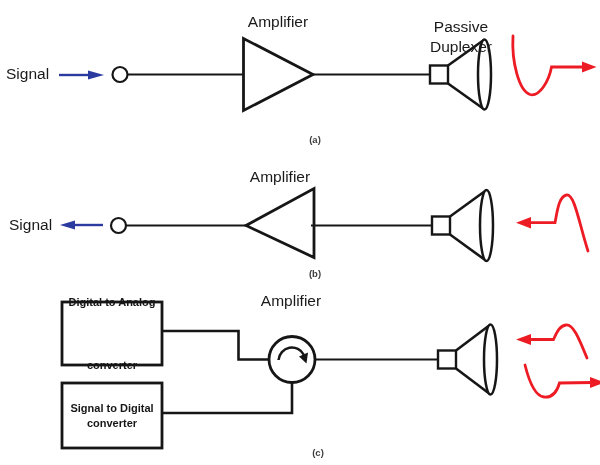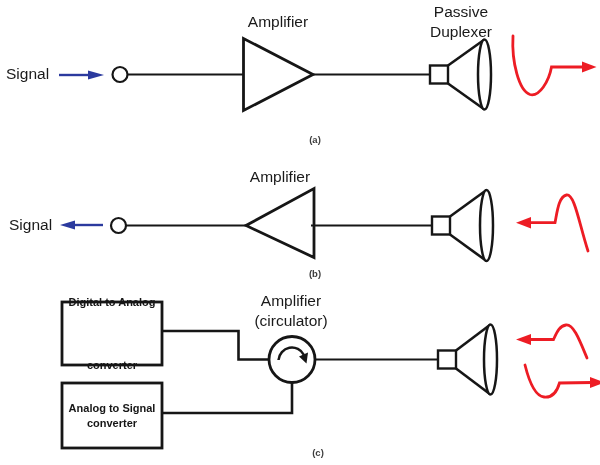--- a/index.html
+++ b/index.html
@@ -127,37 +127,36 @@
       </g>
       <g>
         <path class="red-line" d="M525,365 C528,377 534,396 544,397 C553,398 557.5,390 559.5,383 L592,382.5"></path>
         <polygon class="red-fill" points="590,377 604.5,382.5 590,388"></polygon>
       </g>
     </g>
   </svg>
 
   <div class="lbl" style="left:6px;top:64px;">Signal</div>
   <div class="lbl center" style="left:228px;top:12px;width:100px;">Amplifier</div>
-  <div class="lbl center" style="left:411px;top:2px;width:100px;">
+  <div class="lbl center" style="left:411px;top:17px;width:100px;">
     <span>Passive</span><br>
     <span>Duplexer</span>
   </div>
   <div class="caption" style="left:297px;top:134px;">(a)</div>
 
   <div class="lbl" style="left:9px;top:215px;">Signal</div>
   <div class="lbl center" style="left:230px;top:167px;width:100px;">Amplifier</div>
   <div class="caption" style="left:297px;top:268px;">(b)</div>
 
   <div class="lbl center" style="left:236px;top:291px;width:110px;">
     <span>Amplifier</span><br>
-    <span>(circulator)</span>
   </div>
   <div class="boxtext" style="left:62px;top:302px;width:100px;height:63px;gap:48px;">
     <span>Digital to Analog</span>
     <span>converter</span>
   </div>
   <div class="boxtext" style="left:62px;top:383px;width:100px;height:65px;">
-    <span>Analog to Signal</span>
+    <span>Signal to Digital</span>
     <span>converter</span>
   </div>
   <div class="caption" style="left:300px;top:447px;">(c)</div>
 
 </div>
 
 </body></html>

